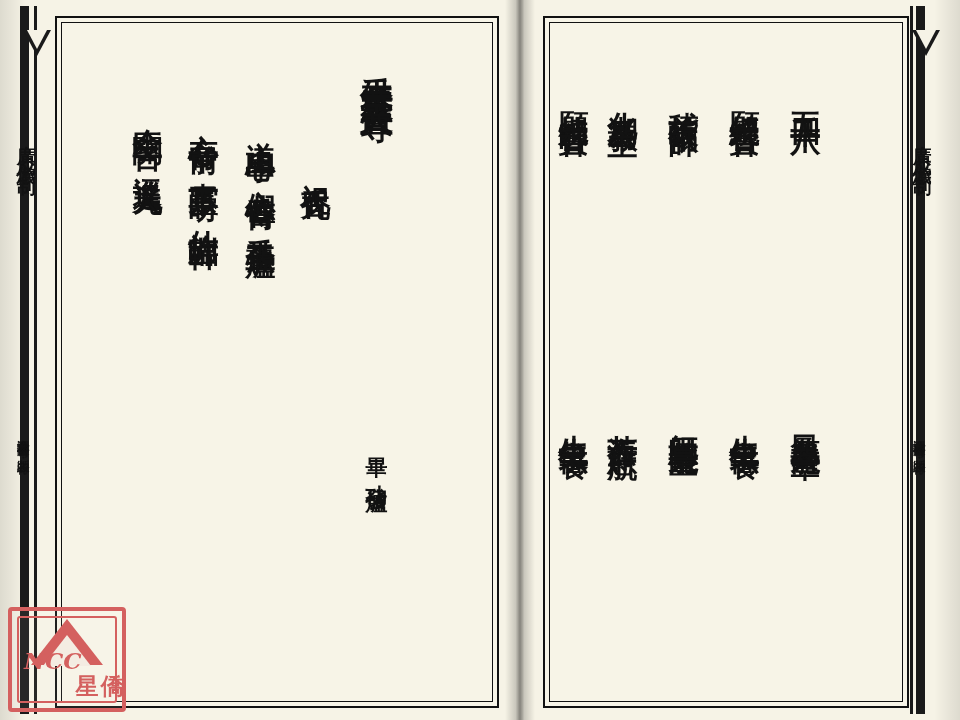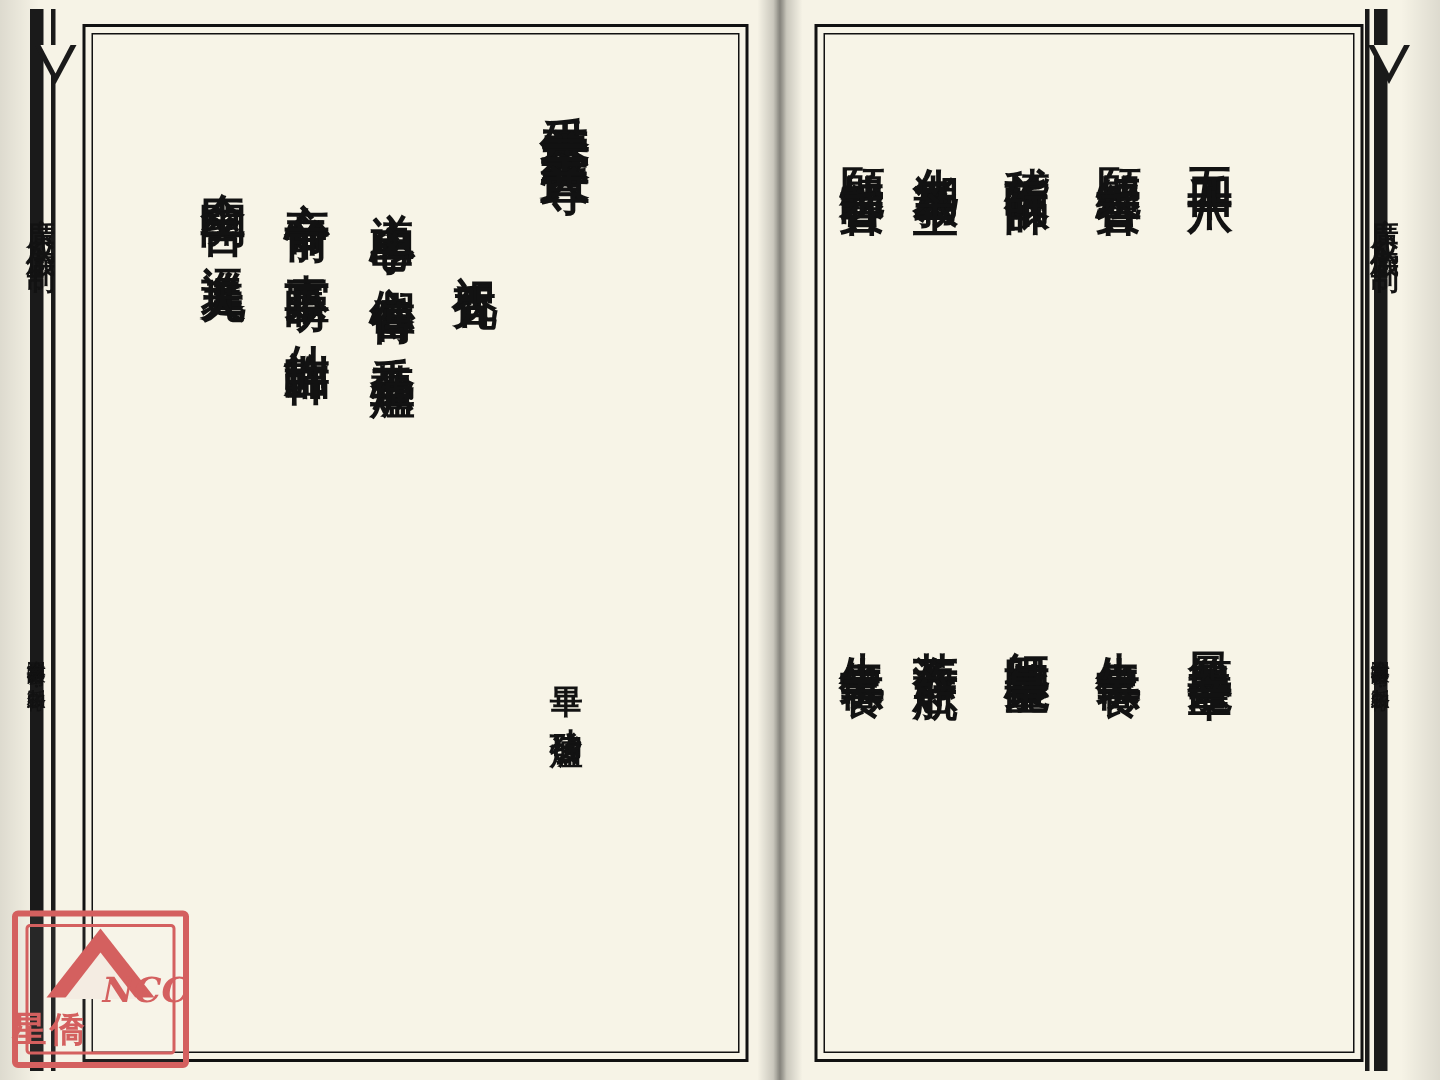--- a/index.html
+++ b/index.html
@@ -188,34 +188,34 @@
     z-index: 2;
     width: 0; height: 0;
     border-left: 24px solid transparent;
     border-right: 24px solid transparent;
     border-bottom: 31px solid #f4ece2;
   }
   .stamp-ncc {
     position: absolute;
     left: 0; right: 0;
     top: 40px;
-    text-align: right;
+    text-align: left;
     font-family: "DejaVu Serif", "Liberation Serif", serif;
     font-style: italic;
     font-weight: 700;
     font-size: 23px;
     color: #d4605f;
     z-index: 3;
     padding-left: 16px;
   }
   .stamp-cn {
     position: absolute;
     left: 0; right: 0;
     bottom: 10px;
-    text-align: left;
+    text-align: right;
     font-family: "DejaVu Serif", "Liberation Serif", serif;
     font-weight: 700;
     font-size: 23px;
     letter-spacing: 0.1em;
     color: #d4605f;
     z-index: 3;
   }
 
   
   .edge-shade-left {

